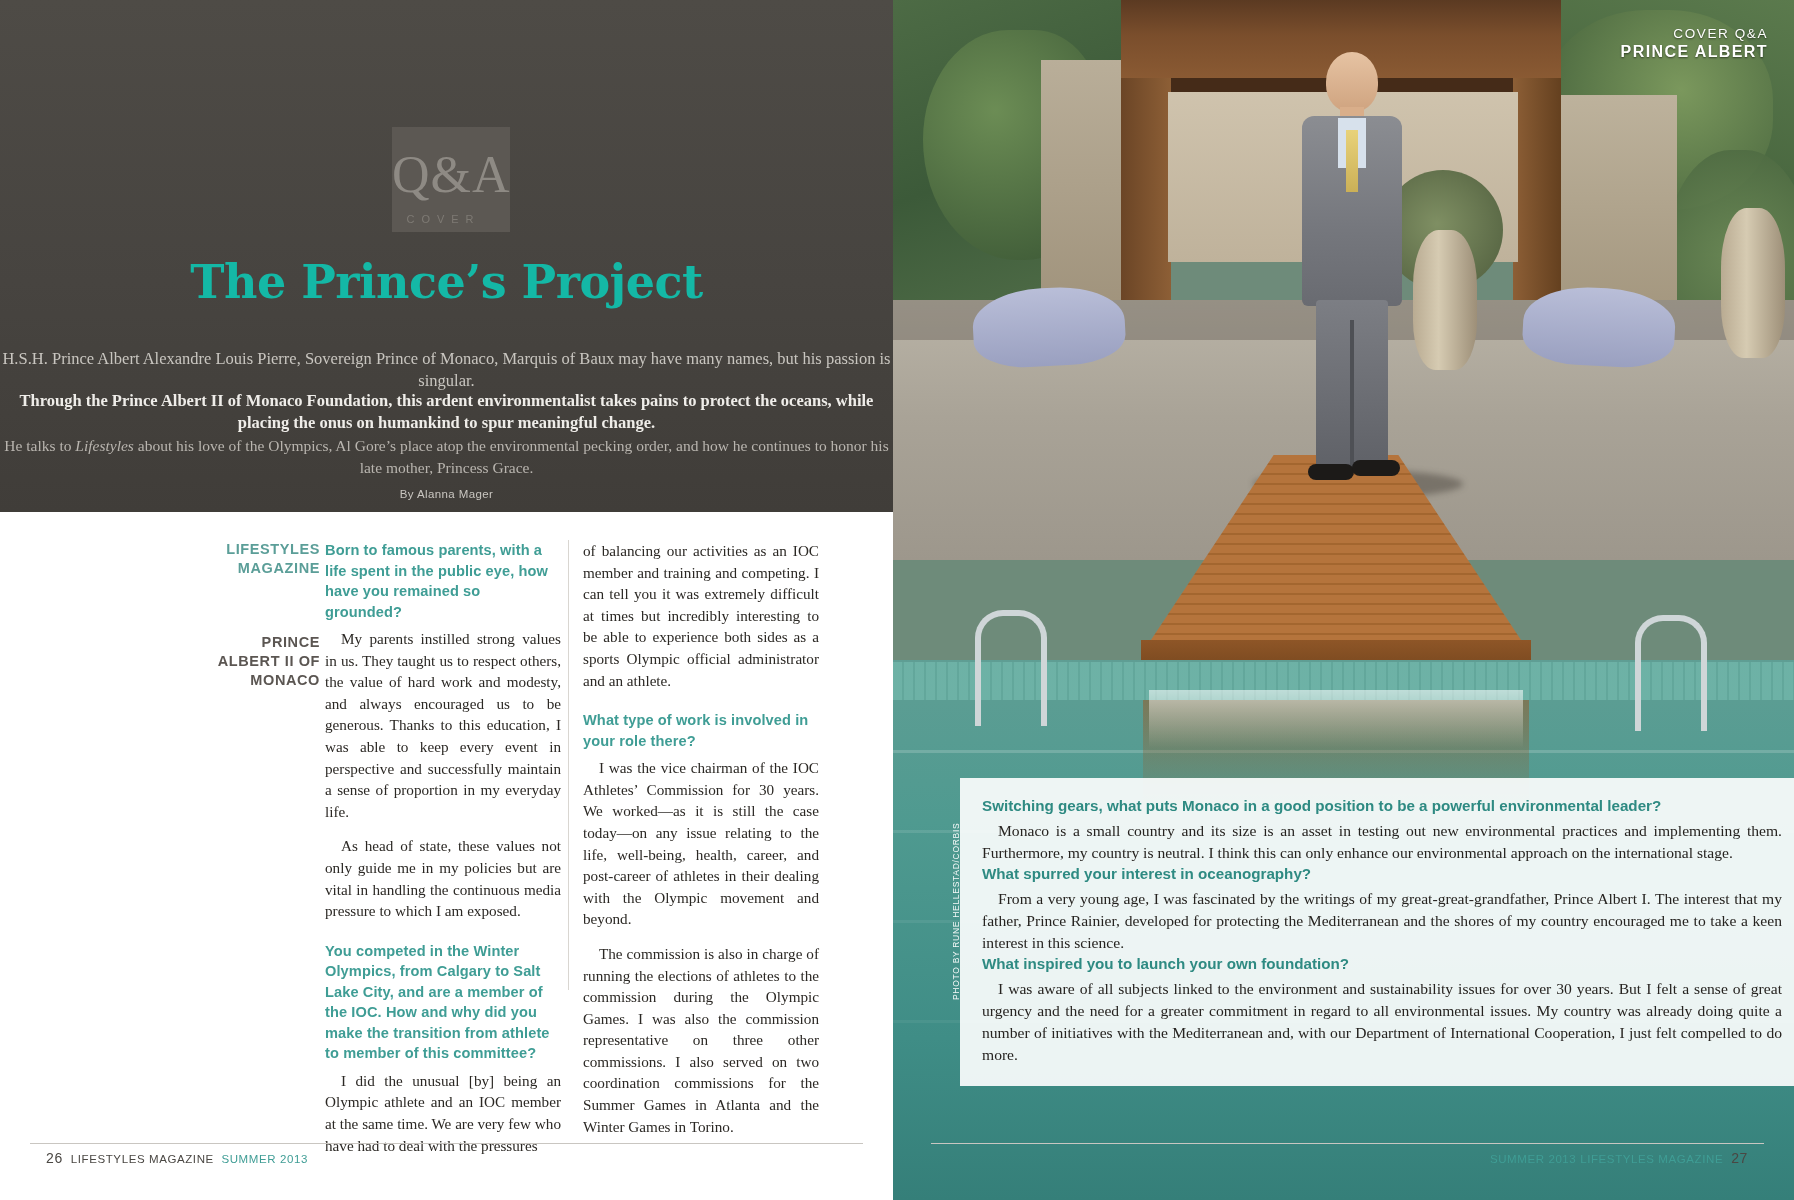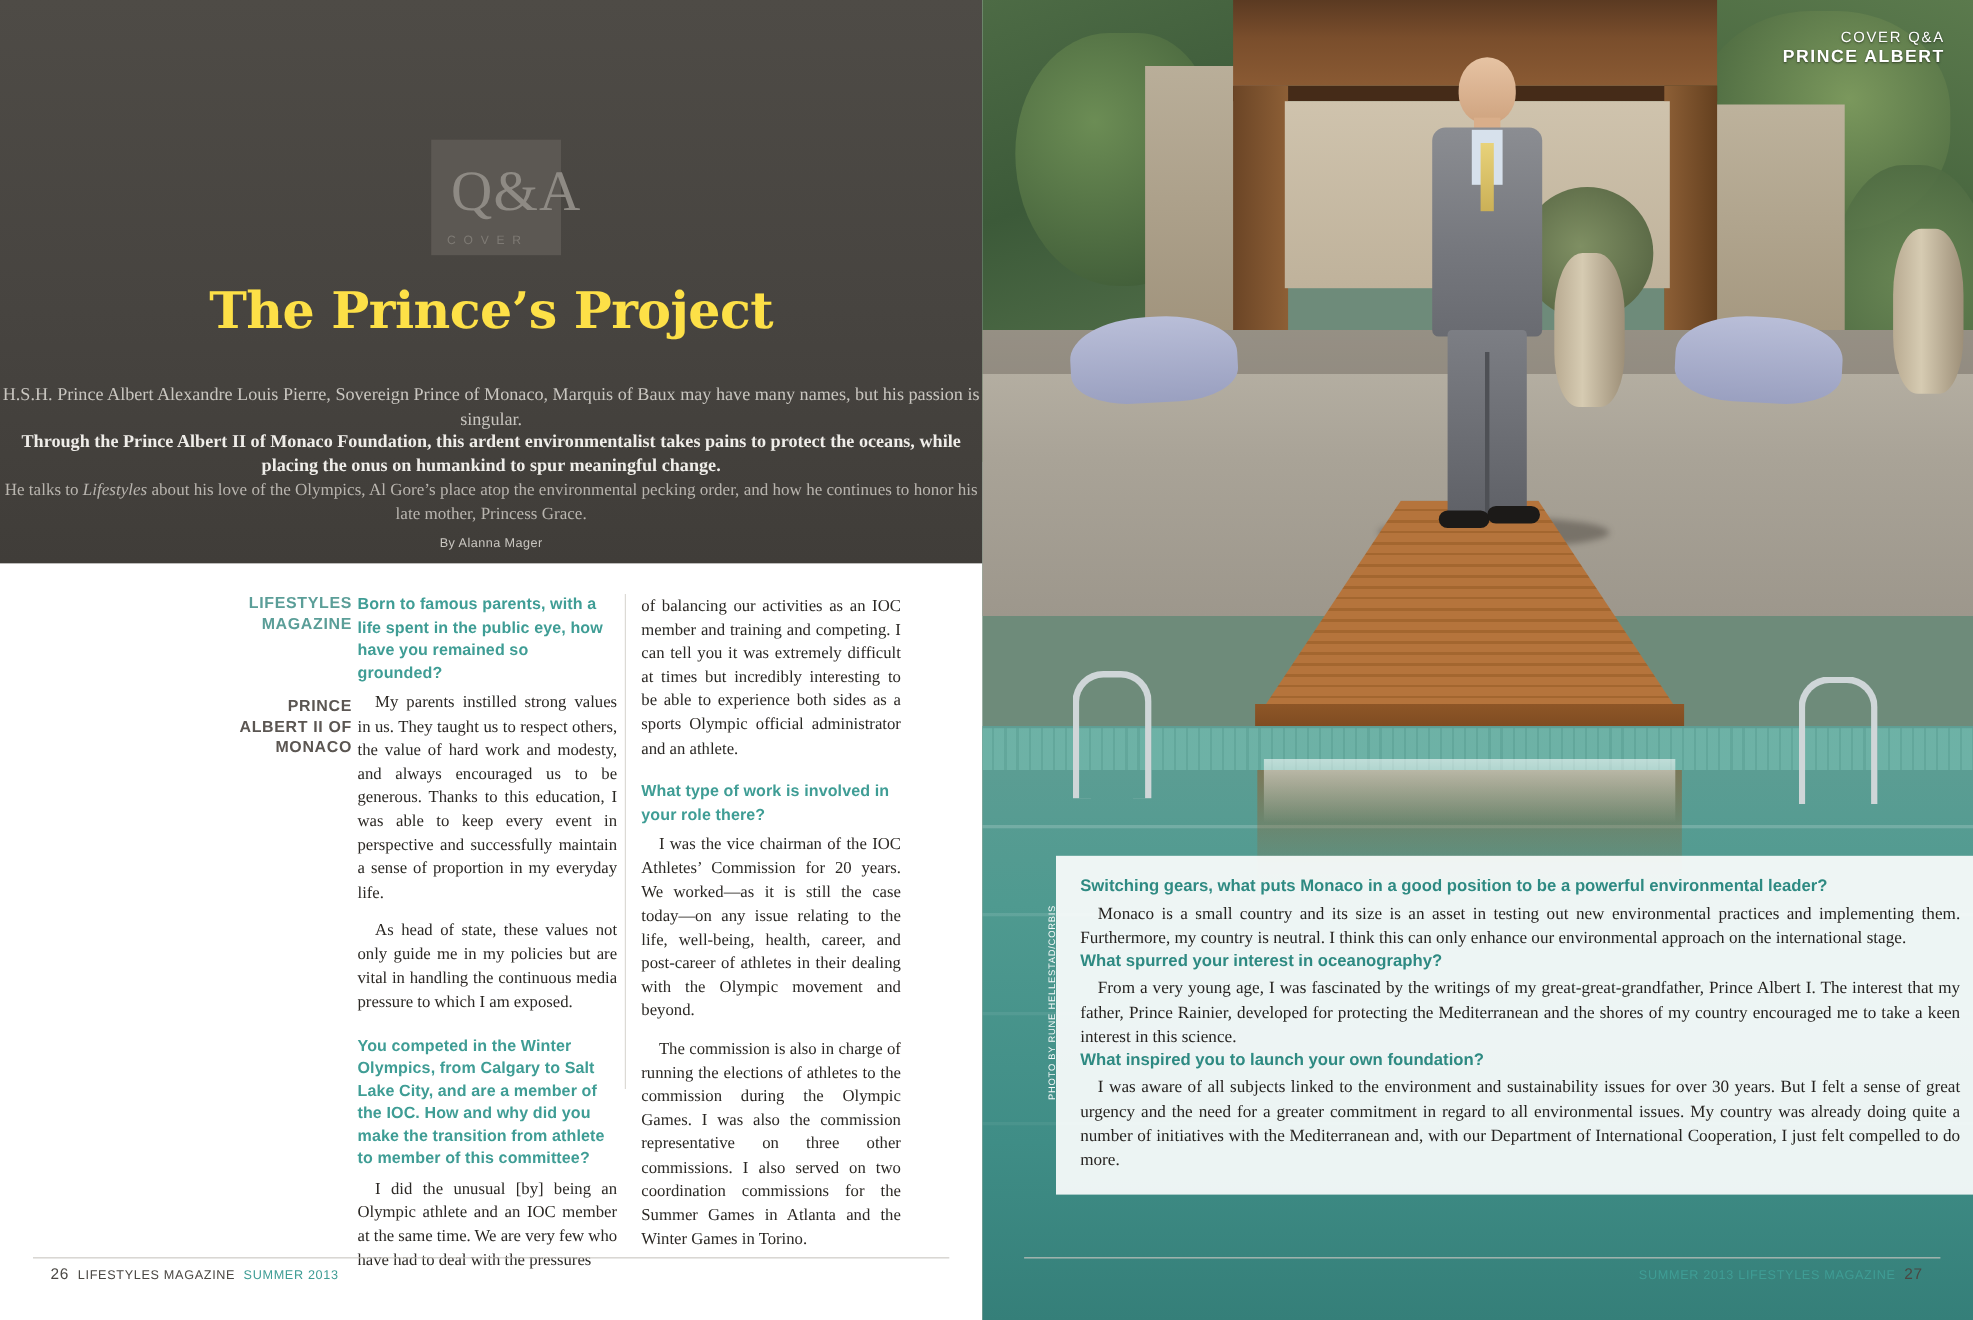--- a/index.html
+++ b/index.html
@@ -6,26 +6,26 @@
   body{width:1794px;height:1200px;position:relative;overflow:hidden;font-family:"Liberation Serif",serif;color:#231f20;}
 
   
   #left-page{position:absolute;left:0;top:0;width:893px;height:1200px;background:#ffffff;}
   #hero-band{position:absolute;left:0;top:0;width:893px;height:512px;background:#4a4743;}
   #hero-band-inner{position:absolute;left:0;top:0;width:893px;height:512px;
       background:linear-gradient(180deg,#4e4b46 0%,#474440 55%,#403d39 100%);}
 
   #qa-logo{position:absolute;left:392px;top:127px;width:118px;height:105px;background:#5c5853;}
   #qa-logo .qa-main{position:absolute;left:0;top:18px;width:118px;text-align:center;
-      font-family:"Liberation Serif",serif;font-size:52px;letter-spacing:1px;color:#8e8a84;padding-left:18px;}
+      font-family:"Liberation Serif",serif;font-size:52px;letter-spacing:1px;color:#8e8a84;}
   #qa-logo .qa-sub{position:absolute;left:0;top:86px;width:103px;text-align:center;
       font-family:"Liberation Sans",sans-serif;font-size:11px;letter-spacing:7px;color:#7e7a74;}
 
   #headline{position:absolute;left:0;top:255px;width:893px;text-align:center;
-      font-family:"Liberation Sans",sans-serif;font-weight:bold;font-size:46px;letter-spacing:-0.5px;color:#fde047;}
+      font-family:"Liberation Sans",sans-serif;font-weight:bold;font-size:46px;letter-spacing:-0.5px;color:#14b8a6;}
   #headline span{font-family:"DejaVu Serif",serif;font-weight:bold;}
 
   .deck{position:absolute;width:893px;text-align:center;color:#cfccc6;}
   #deck1{top:348px;font-size:16.5px;line-height:22px;color:#c9c6c0;}
   #deck2{top:390px;font-size:16.5px;line-height:22px;font-weight:bold;color:#efede9;}
   #deck3{top:435px;font-size:15.5px;line-height:22px;color:#b9b5af;}
   #deck3 i{}
   #byline{position:absolute;top:488px;width:893px;text-align:center;
       font-family:"Liberation Sans",sans-serif;font-size:11.5px;letter-spacing:.4px;color:#c9c6c0;}
 
@@ -208,21 +208,21 @@
     <p class="q">Born to famous parents, with a life spent in the public eye, how have you remained so grounded?</p>
     <p class="p">My parents instilled strong values in us. They taught us to respect others, the value of hard work and modesty, and always encouraged us to be generous. Thanks to this education, I was able to keep every event in perspective and successfully maintain a sense of proportion in my everyday life.</p>
     <p class="p sp">As head of state, these values not only guide me in my policies but are vital in handling the continuous media pressure to which I am exposed.</p>
     <p class="q sp">You competed in the Winter Olympics, from Calgary to Salt Lake City, and are a member of the IOC. How and why did you make the transition from athlete to member of this committee?</p>
     <p class="p">I did the unusual [by] being an Olympic athlete and an IOC member at the same time. We are very few who have had to deal with the pressures</p>
   </div>
 
   <div class="bodycol" id="col2">
     <p class="p" style="text-indent:0">of balancing our activities as an IOC member and training and competing. I can tell you it was extremely difficult at times but incredibly interesting to be able to experience both sides as a sports Olympic official administrator and an athlete.</p>
     <p class="q sp">What type of work is involved in your role there?</p>
-    <p class="p">I was the vice chairman of the IOC Athletes’ Commission for 20 years. We worked—as it is still the case today—on any issue relating to the life, well-being, health, career, and post-career of athletes in their dealing with the Olympic movement and beyond.</p>
+    <p class="p">I was the vice chairman of the IOC Athletes’ Commission for 30 years. We worked—as it is still the case today—on any issue relating to the life, well-being, health, career, and post-career of athletes in their dealing with the Olympic movement and beyond.</p>
     <p class="p sp">The commission is also in charge of running the elections of athletes to the commission during the Olympic Games. I was also the commission representative on three other commissions. I also served on two coordination commissions for the Summer Games in Atlanta and the Winter Games in Torino.</p>
   </div>
 
   <div id="rule-left"></div>
   <div id="folio-left">
     <span class="pg">26</span><span>LIFESTYLES MAGAZINE</span>&nbsp;&nbsp;<span class="sum">SUMMER 2013</span>
   </div>
 </div>
 
 <div id="right-page">

